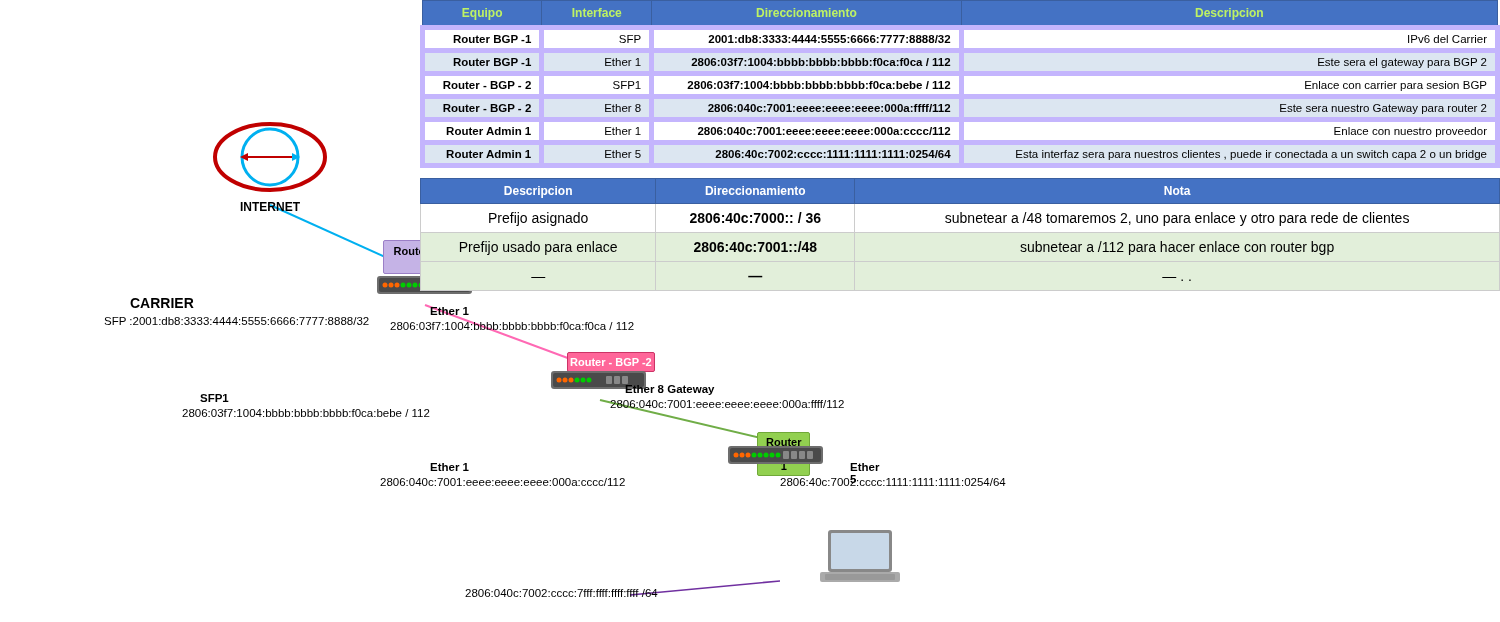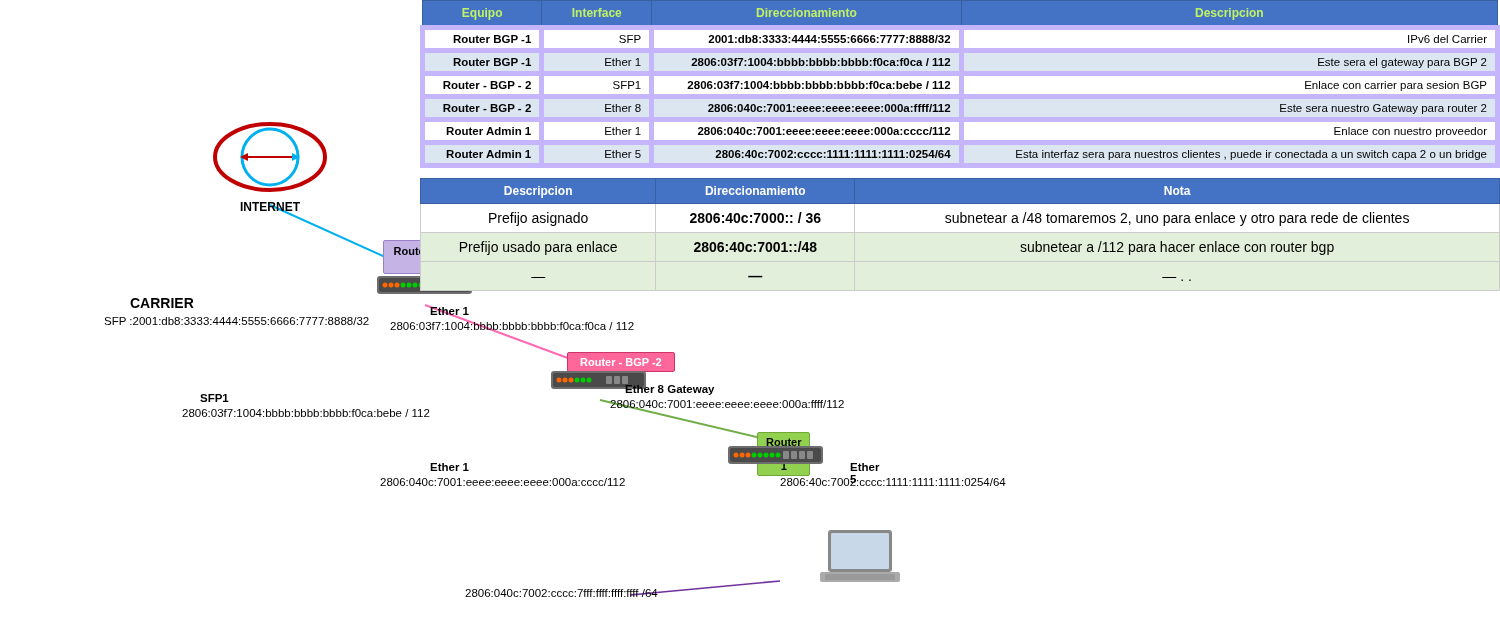--- a/index.html
+++ b/index.html
@@ -142,21 +142,21 @@
       border-radius: 2px;
     }
 
     
     .router-bgp2-box {
       position: absolute;
       top: 352px;
       left: 567px;
       background: #ff6699;
       border: 1px solid #cc3366;
-      padding: 3px 12px;
+      padding: 3px 2px;
       font-size: 11px;
       font-weight: bold;
       text-align: center;
       border-radius: 2px;
       color: #fff;
     }
 
     
     .lines-svg {
       position: absolute;

